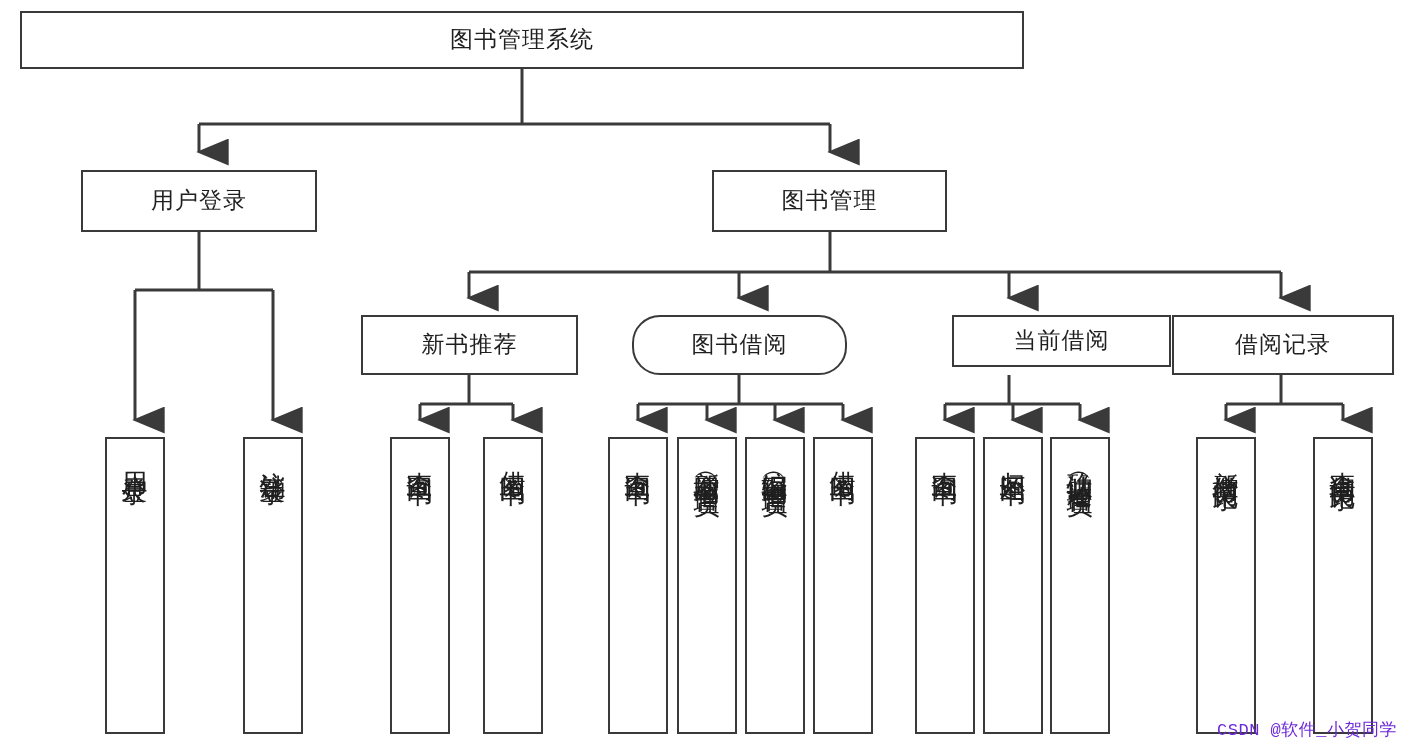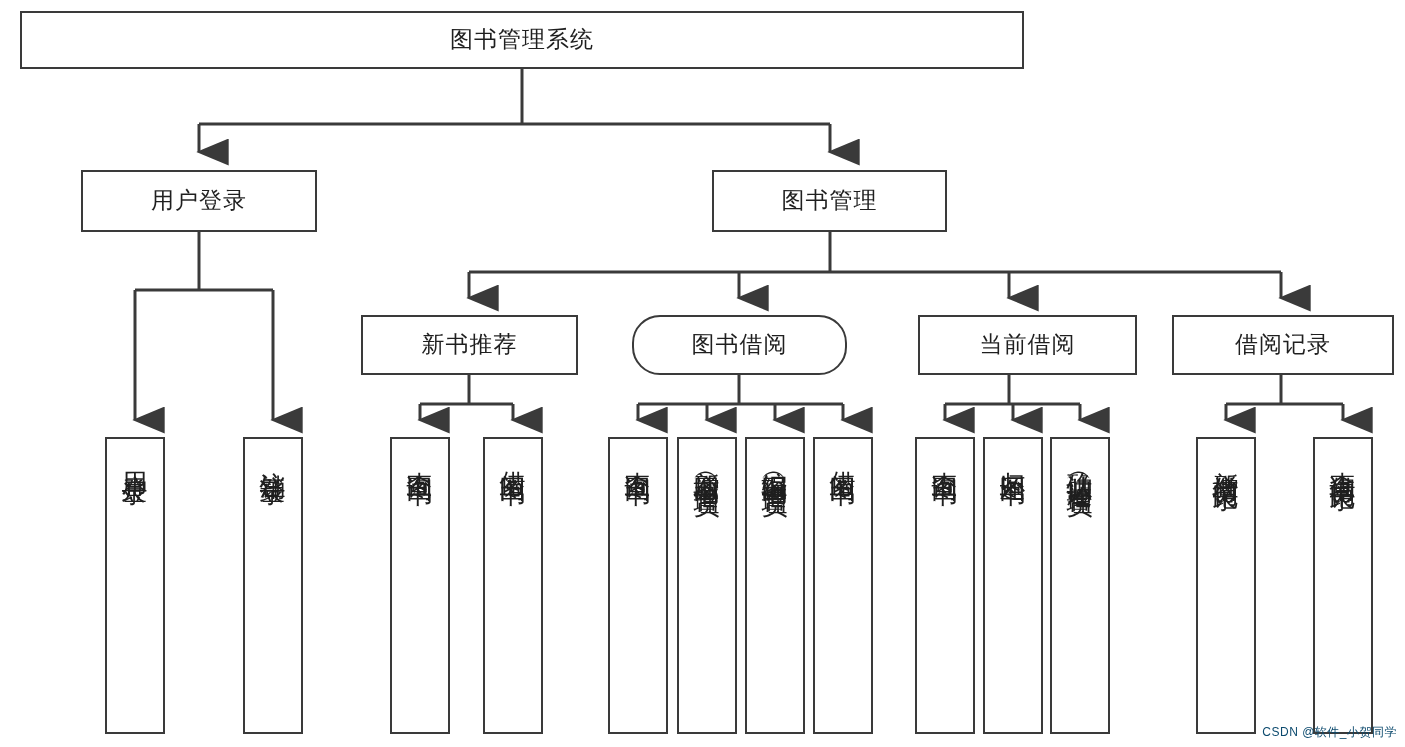--- a/index.html
+++ b/index.html
@@ -55,25 +55,25 @@
     writing-mode: vertical-rl;
     text-orientation: upright;
     font-size: 26px;
     letter-spacing: 3px;
     line-height: 1;
   }
   .watermark {
     position: absolute;
     right: 8px;
     bottom: 6px;
-    font-size: 12px;
-    color: #0c4a6e;
+    font-size: 17px;
+    color: #6d28d9;
     letter-spacing: 0.5px;
     white-space: nowrap;
-    font-family: Liberation Sans, sans-serif;
+    font-family: Liberation Mono, monospace;
   }
 </style>
 </head>
 <body>
 
 <div id="canvas">
 
   <svg class="wires" viewBox="0 0 1405 747">
     <defs>
       <marker id="arrow" viewBox="0 0 10 12" refX="5" refY="11" markerWidth="9" markerHeight="11" orient="auto-start-reverse">
@@ -134,21 +134,21 @@
   <div class="node horiz" style="left:361px; top:315px; width:217px; height:60px;">
     <span class="label">新书推荐</span>
   </div>
 
   <div class="node horiz" style="left:712px; top:170px; width:235px; height:62px;">
     <span class="label">图书管理</span>
   </div>
   <div class="node horiz" style="left:632px; top:315px; width:215px; height:60px;border-radius:28px;">
     <span class="label">图书借阅</span>
   </div>
-  <div class="node horiz" style="left:918px; top:315px; width:219px; height:60px;">
+  <div class="node horiz" style="left:952px; top:315px; width:219px; height:52px;">
     <span class="label">当前借阅</span>
   </div>
   <div class="node horiz" style="left:1172px; top:315px; width:222px; height:60px;">
     <span class="label">借阅记录</span>
   </div>
 
   <div class="node vert" style="left:105px; top:437px; width:60px; height:297px;">
     <span class="label">用户登录</span>
   </div>
   <div class="node vert" style="left:243px; top:437px; width:60px; height:297px;">

